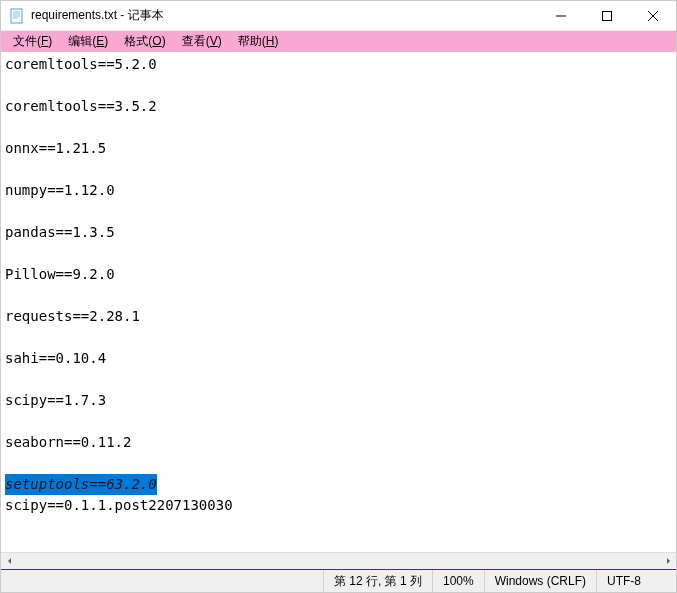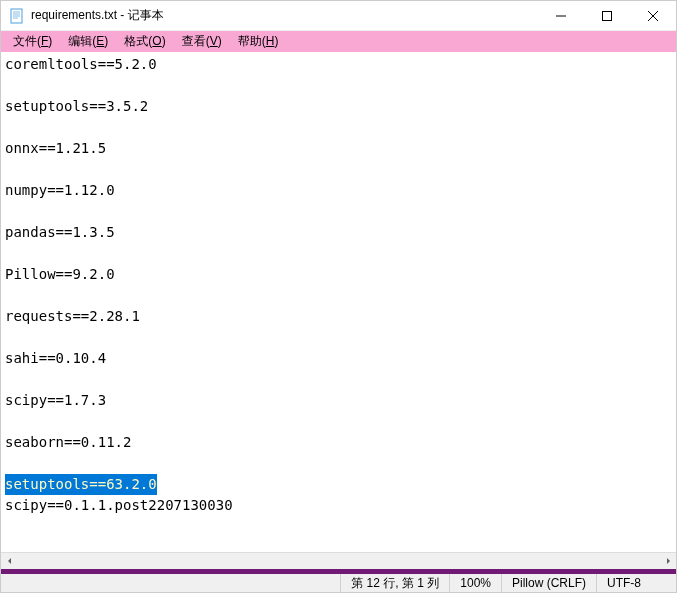--- a/index.html
+++ b/index.html
@@ -67,22 +67,23 @@
       font-family: "Microsoft YaHei", Consolas, monospace;
       font-size: 14px;
       line-height: 21px;
       white-space: pre;
       color: #000;
       position: relative;
     }
     .line { display: block; }
     .line.selected {
       background: #0078d7;
-      color: #fef9c3;
+      color: #0f172a;
       display: inline-block;
+      font-style: italic;
     }
     .scrollbar-h {
       height: 17px;
       background: #f0f0f0;
       border-top: 1px solid #ddd;
       display: flex;
       align-items: center;
     }
     .sb-arrow {
       width: 17px;
@@ -91,21 +92,21 @@
       align-items: center;
       justify-content: center;
       color: #606060;
       cursor: pointer;
       font-size: 10px;
     }
     .sb-track { flex: 1; height: 100%; }
     .statusbar {
       height: 23px;
       background: #f0f0f0;
-      border-top: 5px solid #701a75;
+      border-top: 1px solid #701a75;
       display: flex;
       align-items: center;
       font-size: 12px;
       color: #000;
     }
     .status-cell {
       padding: 0 10px;
       border-left: 1px solid #d0d0d0;
       height: 100%;
       display: flex;
@@ -150,21 +151,21 @@
 
 <div class="menubar">
   <span class="menu-item"><span>文件</span>(<span class="hotkey">F</span>)</span>
   <span class="menu-item"><span>编辑</span>(<span class="hotkey">E</span>)</span>
   <span class="menu-item"><span>格式</span>(<span class="hotkey">O</span>)</span>
   <span class="menu-item"><span>查看</span>(<span class="hotkey">V</span>)</span>
   <span class="menu-item"><span>帮助</span>(<span class="hotkey">H</span>)</span>
 </div>
 
 <div class="editor" id="editor"><span class="line">coremltools==5.2.0</span>
-<span class="line">setuptools==3.5.2</span>
+<span class="line">coremltools==3.5.2</span>
 <span class="line">onnx==1.21.5</span>
 <span class="line">numpy==1.12.0</span>
 <span class="line">pandas==1.3.5</span>
 <span class="line">Pillow==9.2.0</span>
 <span class="line">requests==2.28.1</span>
 <span class="line">sahi==0.10.4</span>
 <span class="line">scipy==1.7.3</span>
 <span class="line">seaborn==0.11.2</span>
 <span class="line selected">setuptools==63.2.0</span>
 <span class="line">scipy==0.1.1.post2207130030</span>
@@ -185,15 +186,15 @@
     <svg width="8" height="8" viewBox="0 0 8 8">
         <polygon points="3,1 6,4 3,7" fill="#606060"></polygon>
       </svg>
   </div>
 </div>
 
 <div class="statusbar">
   <div class="status-spacer"></div>
   <div class="status-cell">第 12 行, 第 1 列</div>
   <div class="status-cell">100%</div>
-  <div class="status-cell">Pillow (CRLF)</div>
+  <div class="status-cell">Windows (CRLF)</div>
   <div class="status-cell" style="min-width:80px">UTF-8</div>
 </div>
 
 </body></html>

